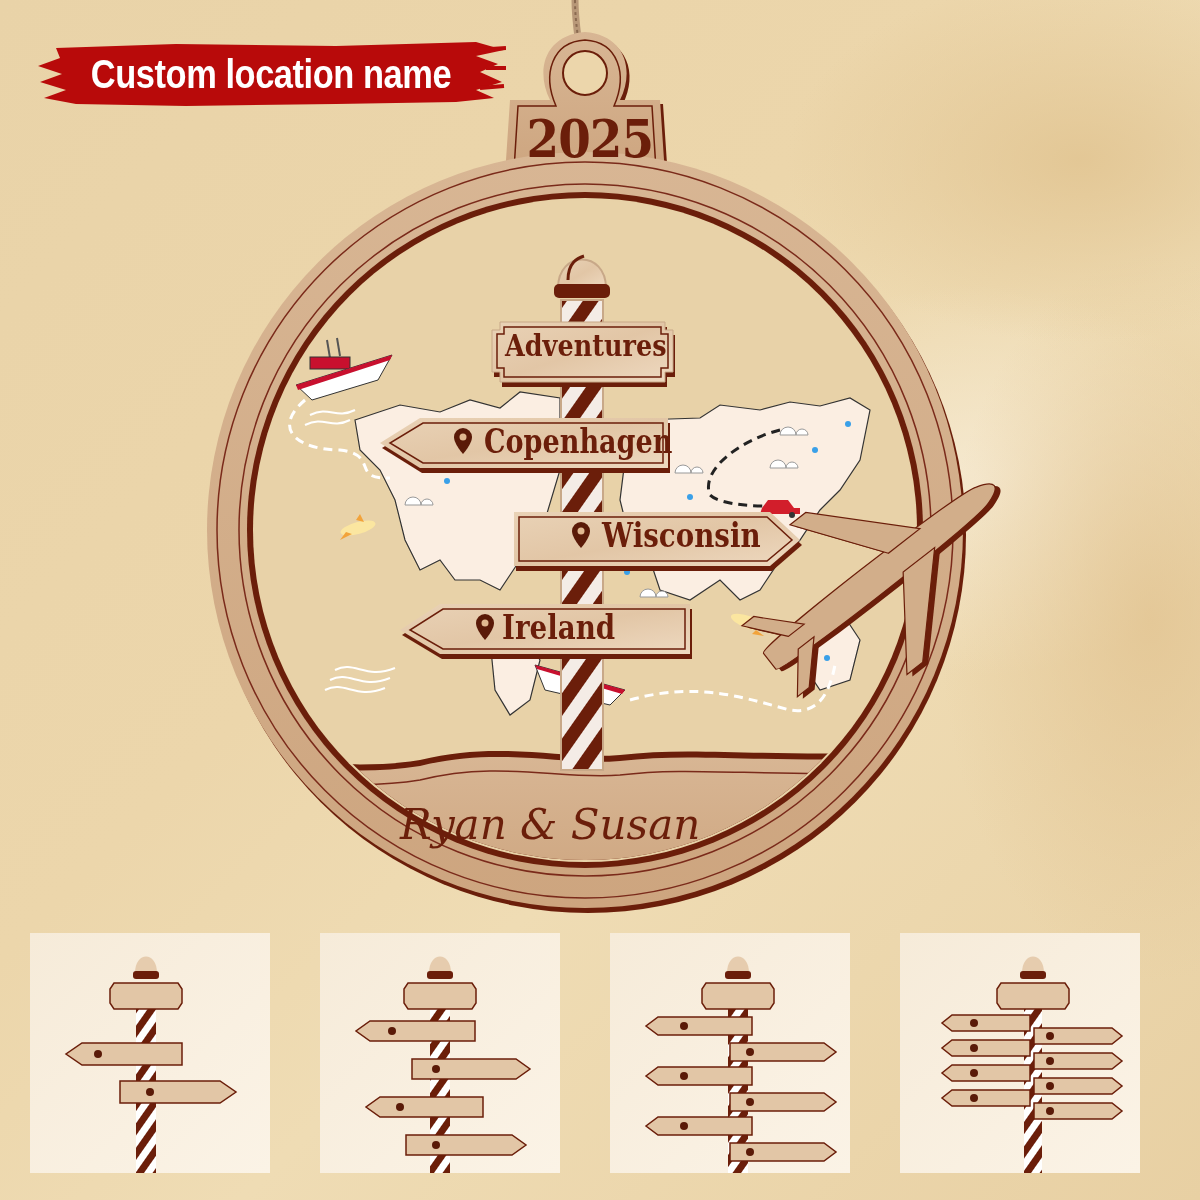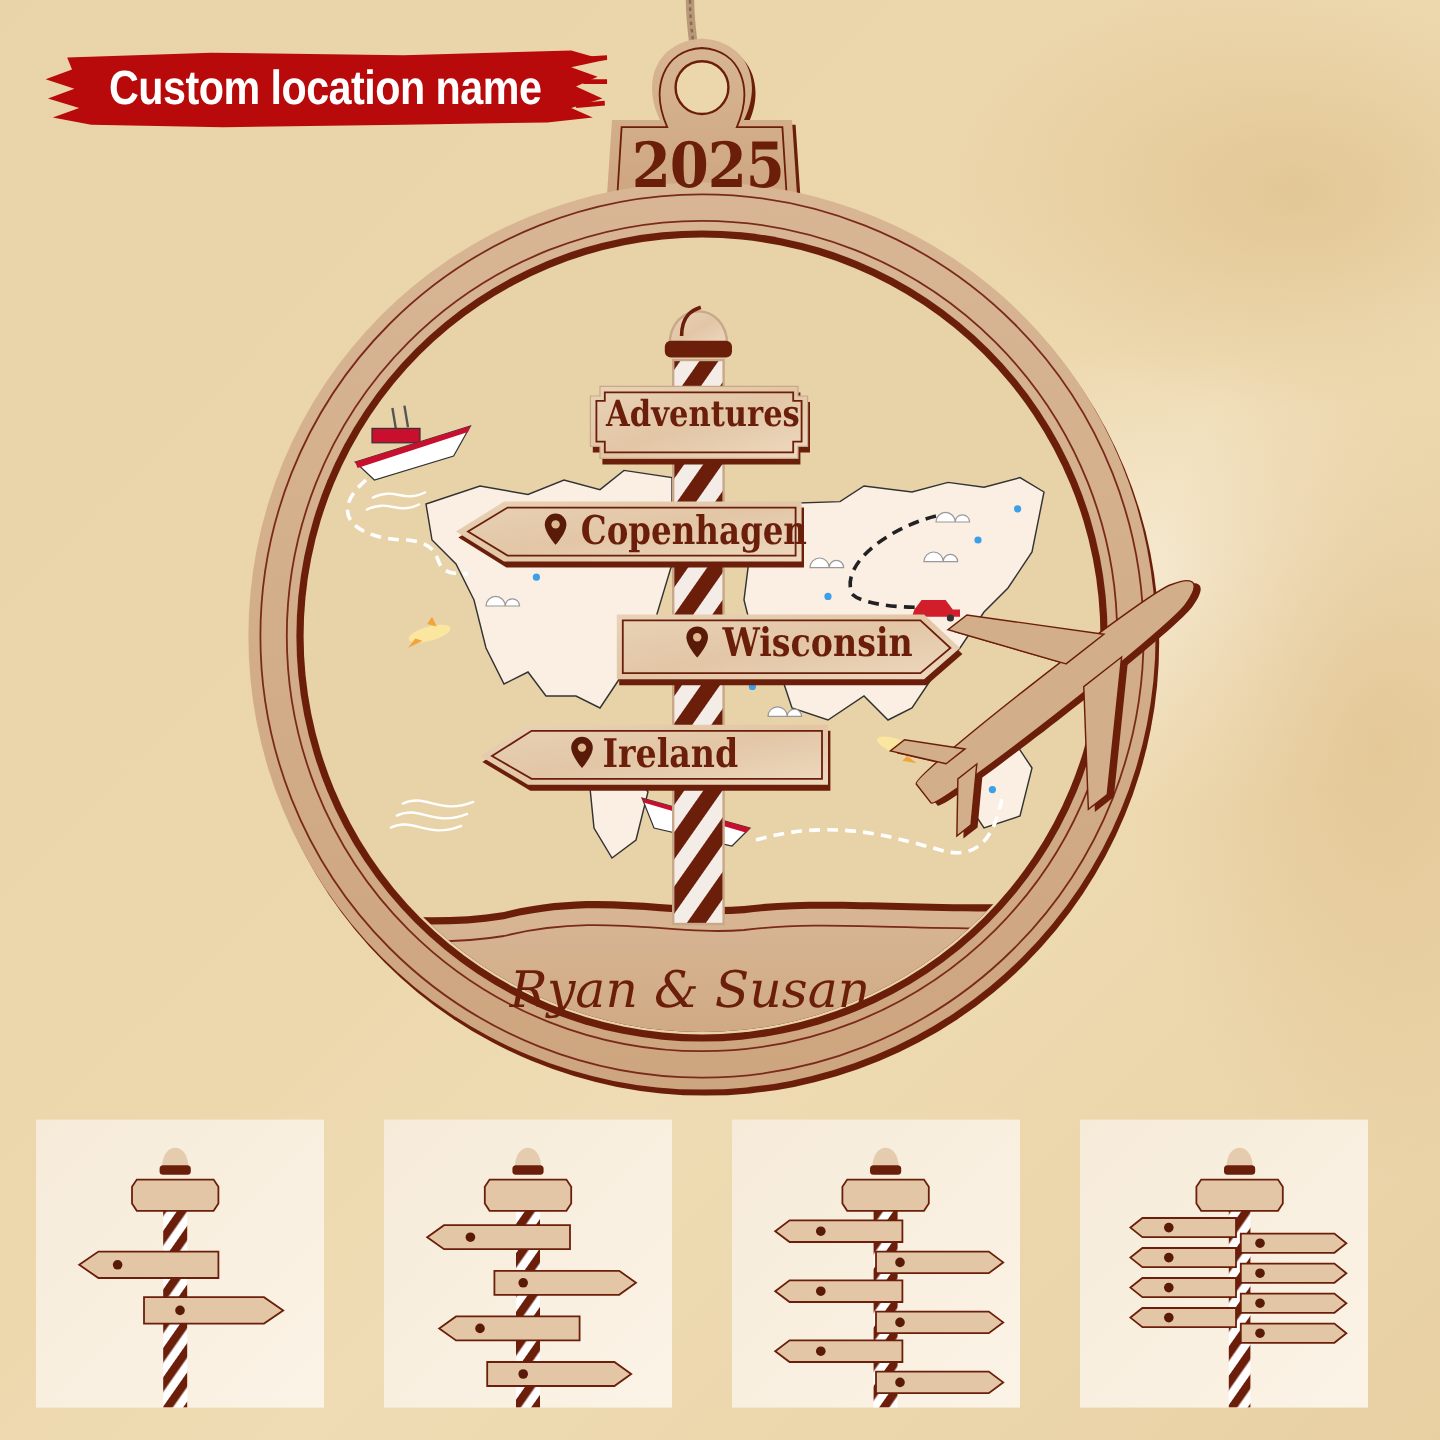--- a/index.html
+++ b/index.html
@@ -27,21 +27,21 @@
   .year-text {
     position:absolute; left:520px; top:108px; width:130px; text-align:center;
     font-family:"DejaVu Serif", serif; font-weight:bold; font-size:52px; color:#6b1e0a;
     letter-spacing:-1px; transform:scaleX(0.9);
   }
   .sign-text {
     position:absolute; font-family:"DejaVu Serif", serif; font-weight:bold; color:#6b1e0a;
     white-space:nowrap; transform-origin:left center;
   }
   .names-text {
-    position:absolute; left:400px; top:800px; width:350px; text-align:center;
+    position:absolute; left:400px; top:800px; width:350px; 
     font-family:"DejaVu Serif", serif; font-style:italic; font-size:42px; color:#6b1e0a;
   }
   .thumb {
     position:absolute; top:933px; width:240px; height:240px;
     background:linear-gradient(135deg,#f6ebd9,#fbf3e6);
   }
   .thumb svg { position:absolute; left:0; top:0; }
 </style>
 </head>
 <body>

